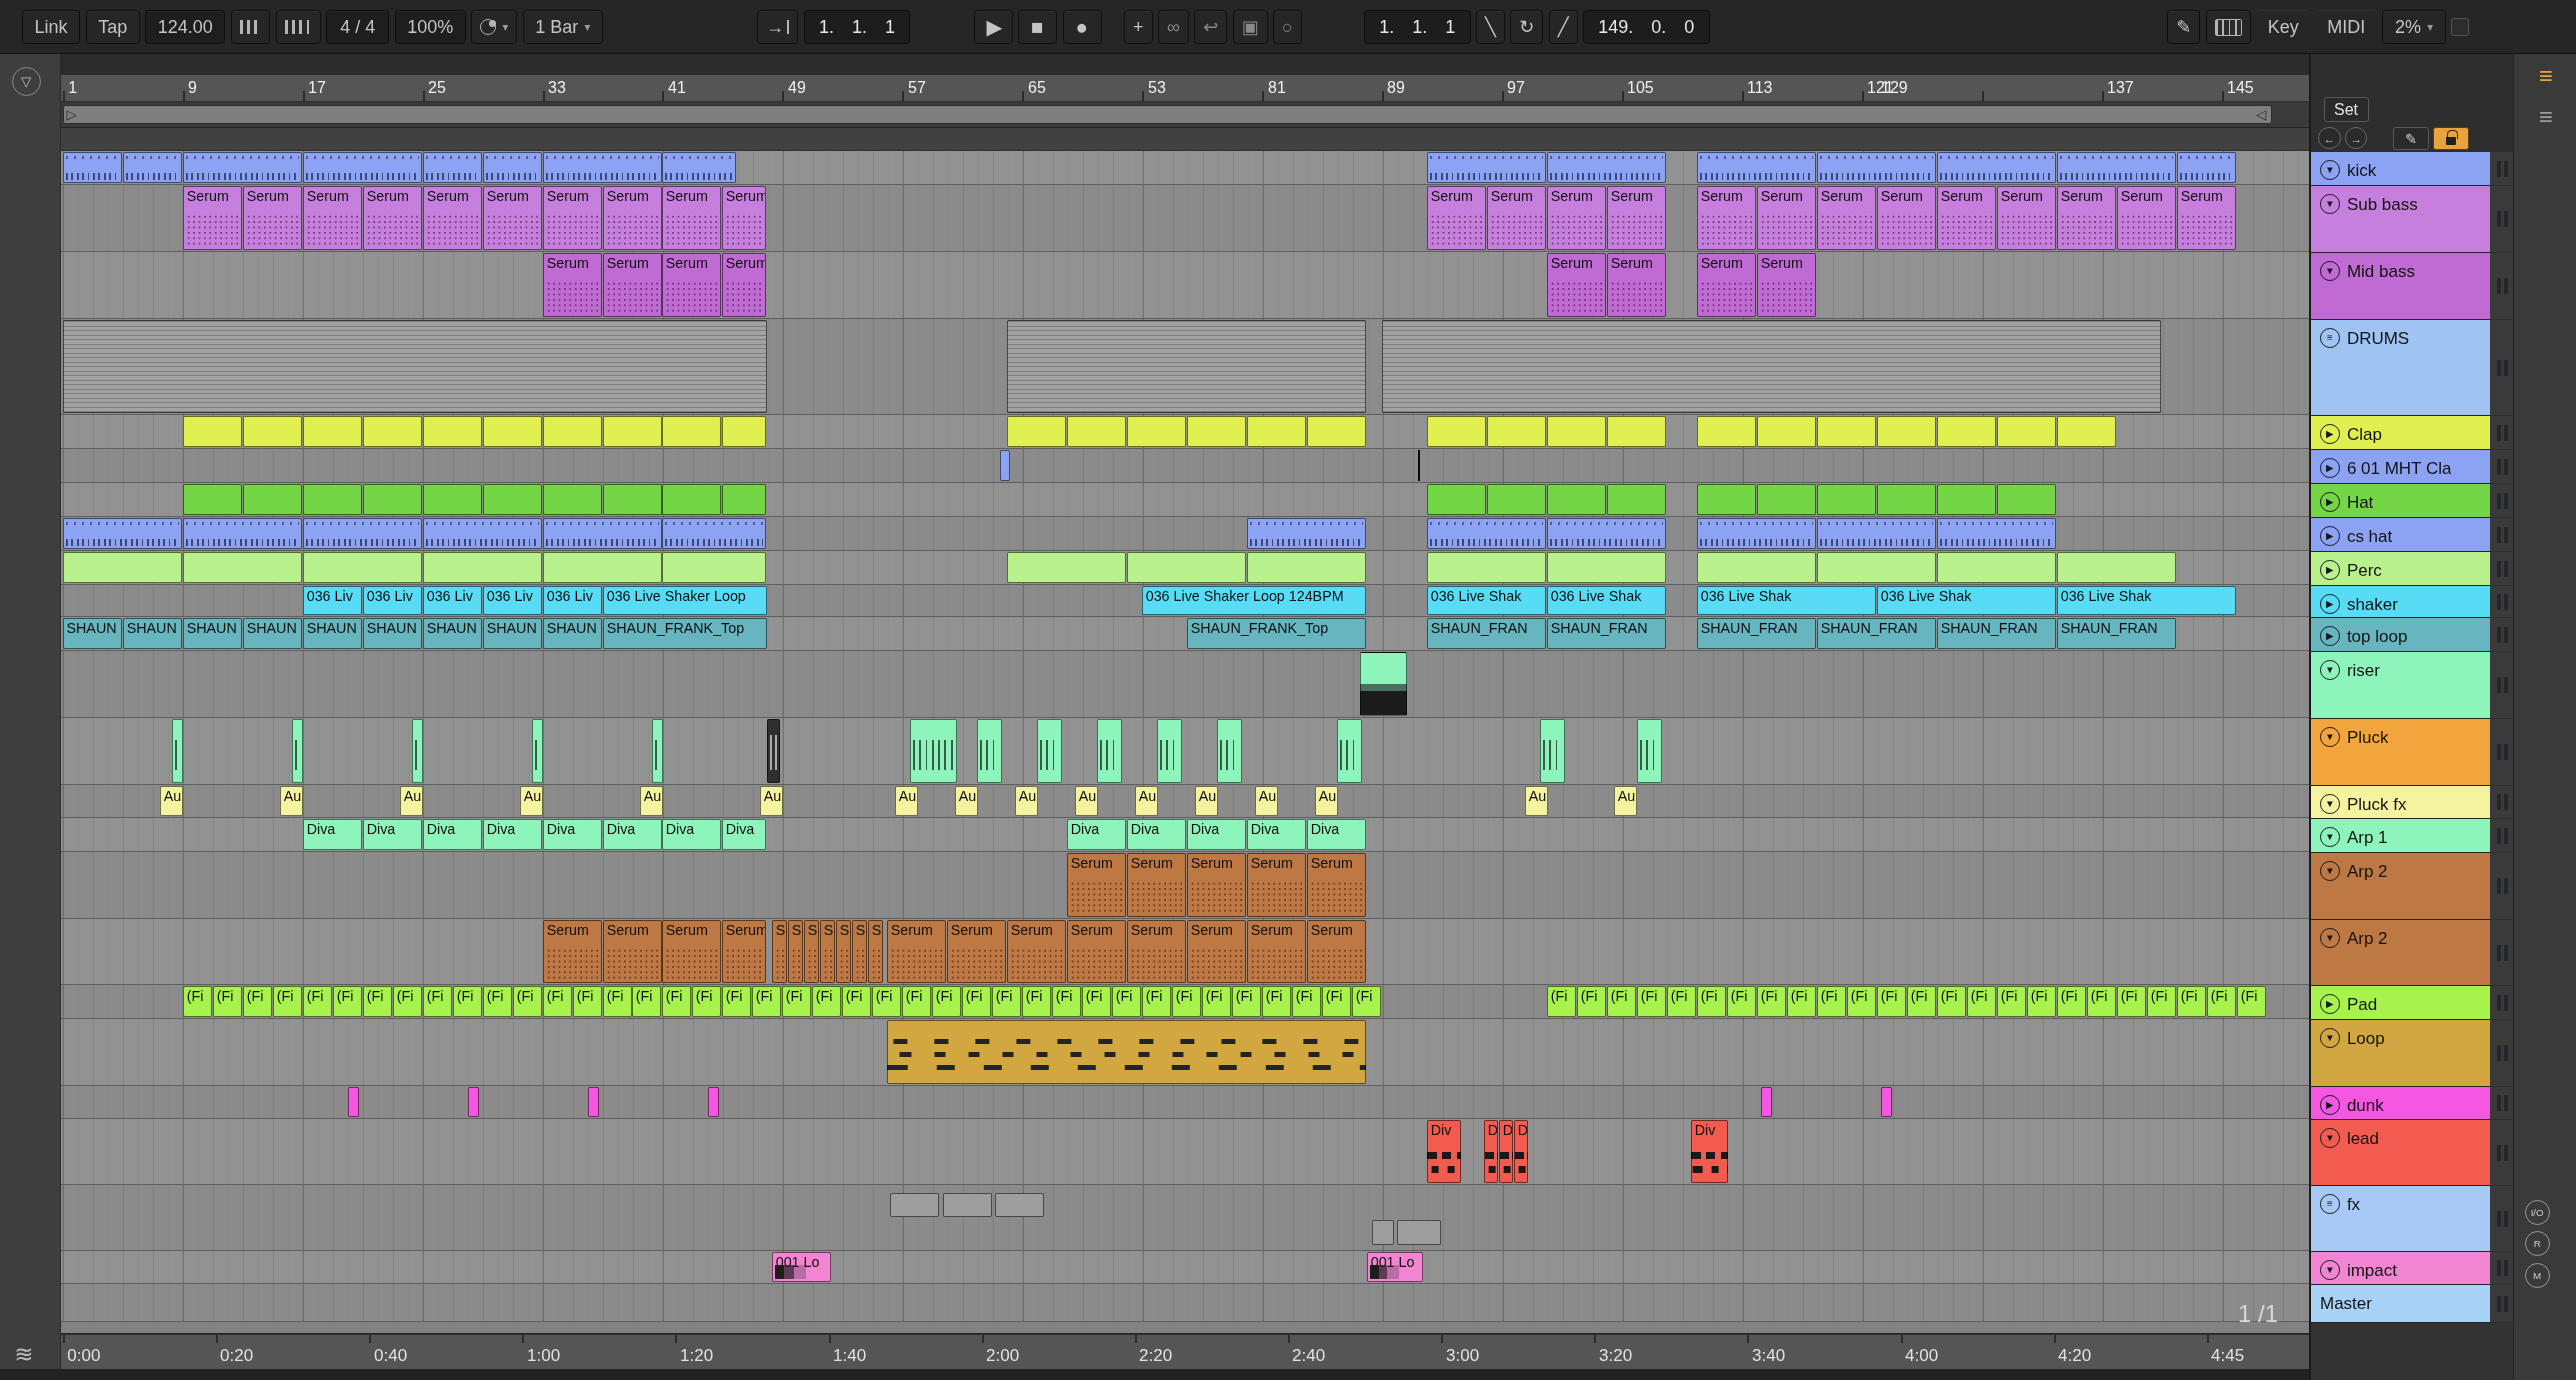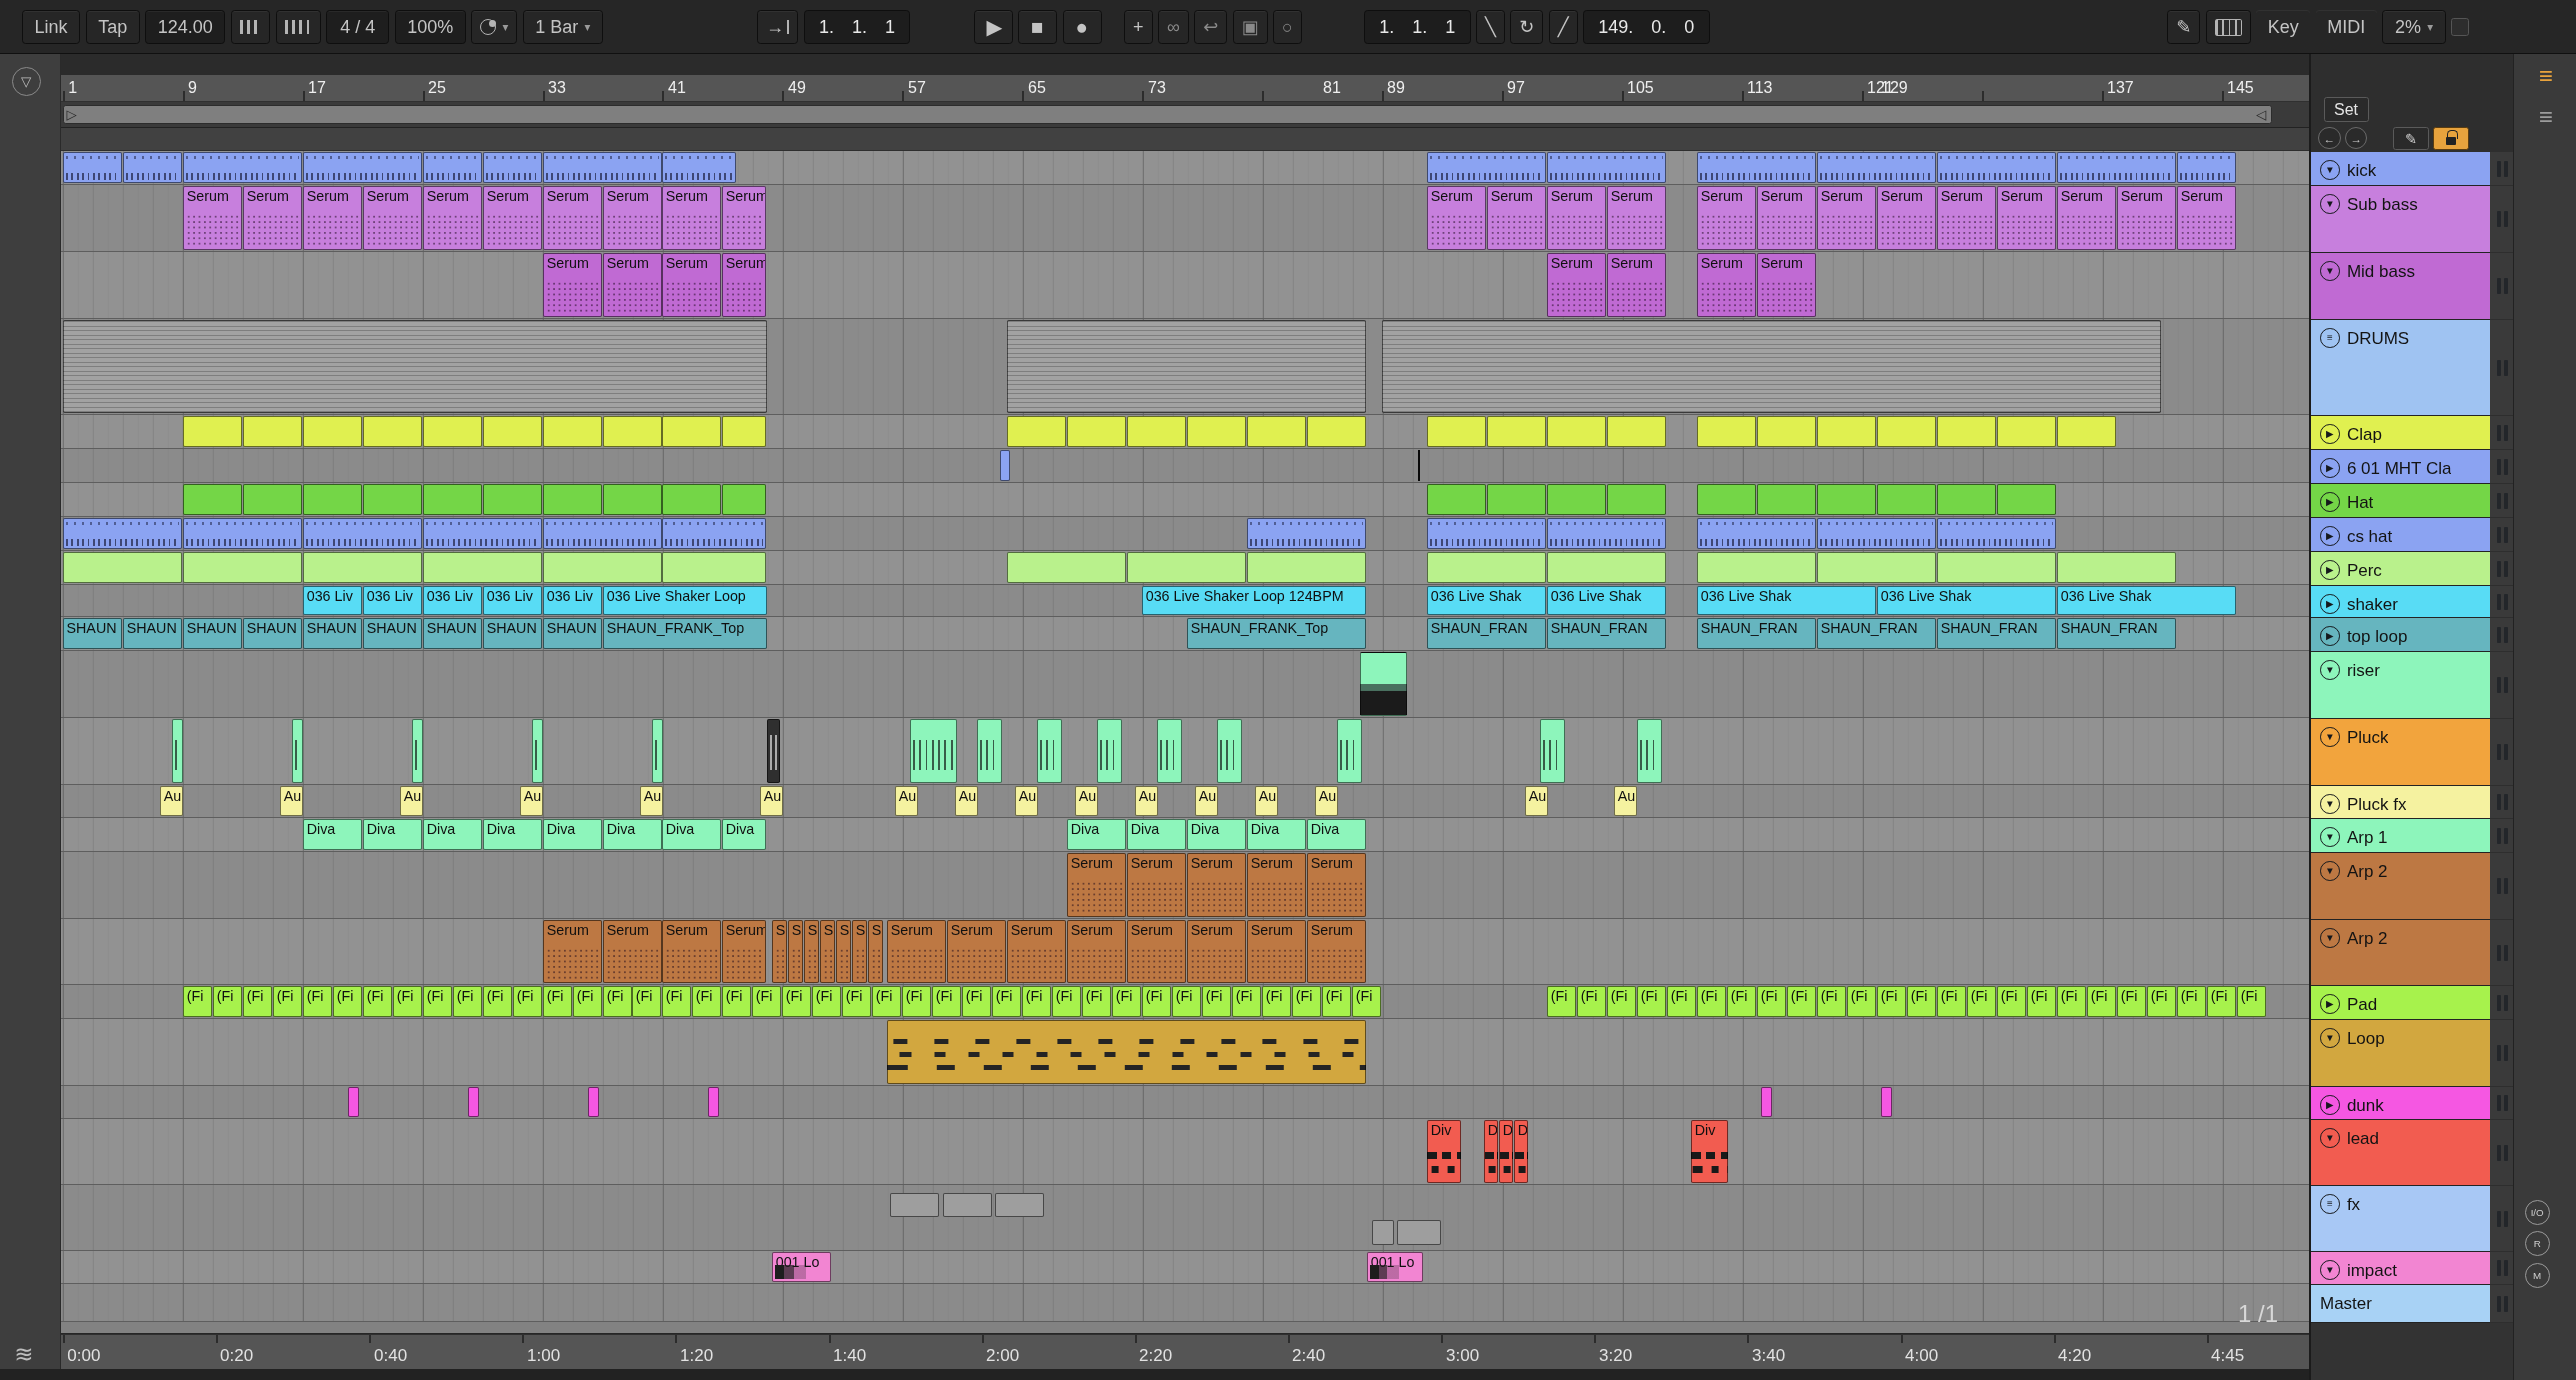--- a/index.html
+++ b/index.html
@@ -262,23 +262,23 @@
       <div class="bnum" style="left: 487px;">33</div>
       <div class="btick" style="left: 601px;"></div>
       <div class="bnum" style="left: 607px;">41</div>
       <div class="btick" style="left: 721px;"></div>
       <div class="bnum" style="left: 727px;">49</div>
       <div class="btick" style="left: 841px;"></div>
       <div class="bnum" style="left: 847px;">57</div>
       <div class="btick" style="left: 961px;"></div>
       <div class="bnum" style="left: 967px;">65</div>
       <div class="btick" style="left: 1081px;"></div>
-      <div class="bnum" style="left: 1087px;">73</div>
+      <div class="bnum" style="left: 1087px;">53</div>
       <div class="btick" style="left: 1201px;"></div>
-      <div class="bnum" style="left: 1262px;">81</div>
+      <div class="bnum" style="left: 1207px;">81</div>
       <div class="btick" style="left: 1321px;"></div>
       <div class="bnum" style="left: 1326px;">89</div>
       <div class="btick" style="left: 1441px;"></div>
       <div class="bnum" style="left: 1446px;">97</div>
       <div class="btick" style="left: 1561px;"></div>
       <div class="bnum" style="left: 1566px;">105</div>
       <div class="btick" style="left: 1681px;"></div>
       <div class="bnum" style="left: 1686px;">113</div>
       <div class="btick" style="left: 1801px;"></div>
       <div class="bnum" style="left: 1806px;">121</div>

